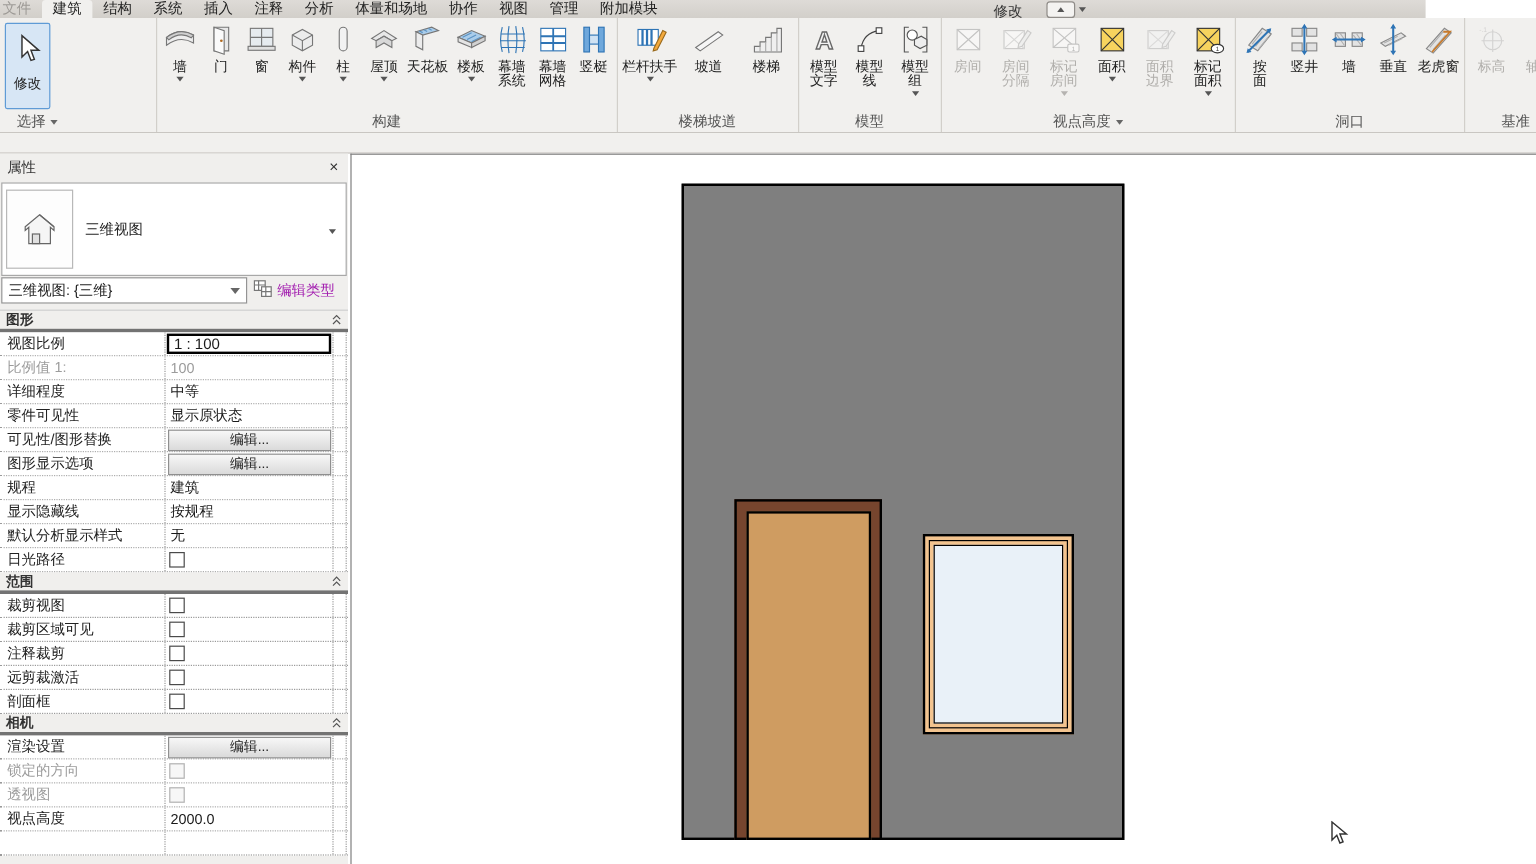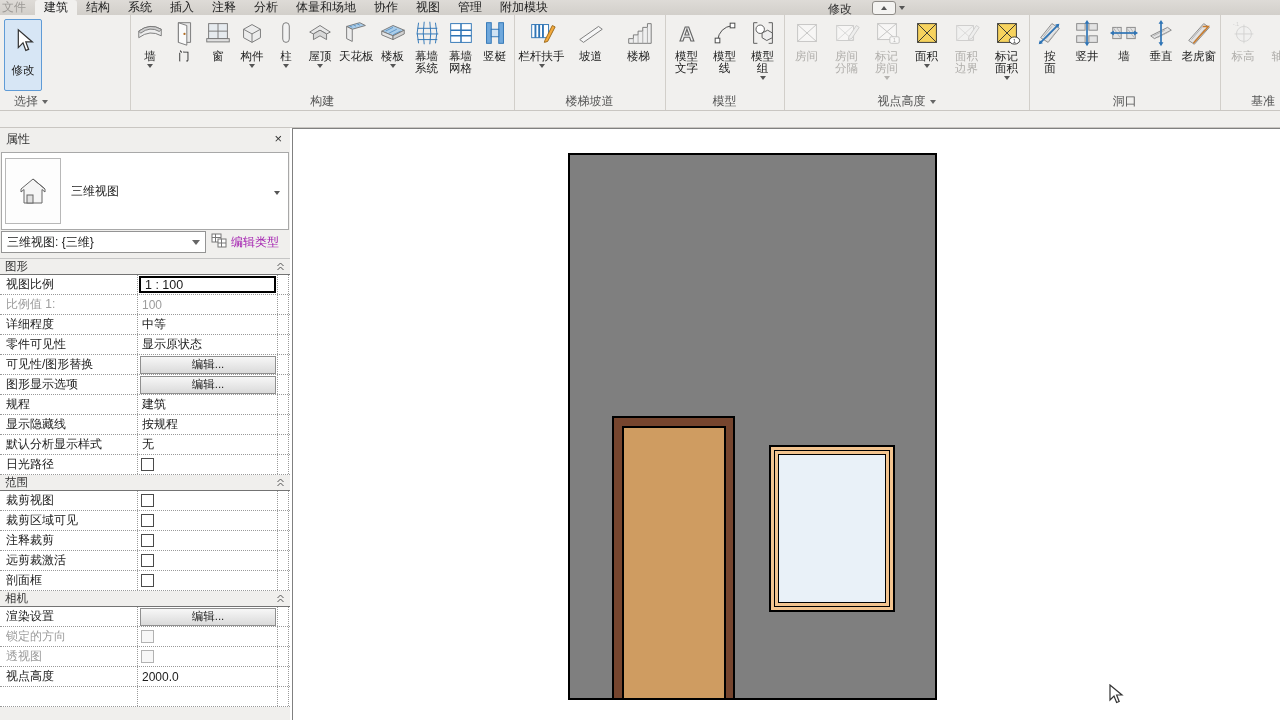--- a/index.html
+++ b/index.html
@@ -1,20 +1,20 @@
 <!DOCTYPE html>
 <html><head>
 <meta charset="utf-8">
 <style>
   html,body{margin:0;padding:0;}
   body{width:1280px;height:720px;overflow:hidden;font-family:"Liberation Sans",sans-serif;background:#fff;}
   #app{position:relative;width:1280px;height:720px;overflow:hidden;background:#fff;}
 
   
-  .tabbar{position:absolute;left:0;top:0;width:1280px;height:15px;background:linear-gradient(#dedbd7,#d2cfca);display:flex;align-items:flex-end;}
+  .tabbar{position:absolute;left:0;top:0;width:1188px;height:15px;background:linear-gradient(#dedbd7,#d2cfca);display:flex;align-items:flex-end;}
   .tabs{display:flex;align-items:flex-end;height:15px;}
   .tab{padding:1px 9px 1px 9px;font-size:12px;line-height:13px;color:#222;white-space:nowrap;cursor:default;}
   .tab.active{background:#f1f0ee;border-radius:3px 3px 0 0;}
   .tab.file-tab{margin-left:-7px;color:#9d9a96;}
   .tab-modify{position:absolute;left:828px;top:1px;font-size:12px;color:#333;}
   .collapse-btn{position:absolute;left:872px;top:1px;display:flex;align-items:center;gap:3px;}
   .collapse-box{width:22px;height:12px;border:1px solid #8f8c88;border-radius:3px;background:#f4f3f1;display:flex;align-items:center;justify-content:center;}
   .tri-up{width:0;height:0;border:3px solid transparent;border-bottom:4px solid #555;margin-top:-3px;}
   .tri-dn{width:0;height:0;border:3px solid transparent;border-top:4px solid #555;margin-bottom:-3px;}
 
@@ -49,21 +49,21 @@
   .pclose{margin-left:auto;font-size:13px;color:#333;line-height:12px;cursor:default;}
   .ptype{height:76px;background:#fff;border:1px solid #a8a8a8;display:flex;align-items:center;position:relative;margin:2px 1px 0 1px;}
   .phouse{width:54px;height:64px;margin-left:3px;border:1px solid #b8b8b8;background:#fdfdfd;display:flex;align-items:center;justify-content:center;}
   .ptype-label{font-size:12px;color:#222;margin-left:10px;}
   .ptype-dd{position:absolute;right:8px;top:36px;}
   .pinst{display:flex;height:22px;margin:1px 1px 0 1px;}
   .pcombo{flex:1;background:#fff;border:1px solid #949494;font-size:12px;color:#222;display:flex;align-items:center;padding:0 5px;position:relative;}
   .pcombo .chev{margin-left:auto;width:0;height:0;border:4px solid transparent;border-top:5px solid #666;margin-top:4px;}
   .pedit{width:78px;display:flex;align-items:center;gap:4px;font-size:12px;color:#a21caf;padding-left:5px;}
   .pgrid{margin-top:5px;background:#fff;border-top:1px solid #c5c5c5;}
-  .pgroup{height:15px;background:#f0efed;display:flex;align-items:center;padding:0 5px 0 5px;font-size:11.5px;font-weight:normal;color:#333;border-bottom:1px solid #737373;}
+  .pgroup{height:15px;background:#f0efed;display:flex;align-items:center;padding:0 5px 0 5px;font-size:11.5px;font-weight:bold;color:#333;border-bottom:3px solid #737373;}
   .pgroup .gchev{margin-left:auto;}
   .prow{display:flex;height:20px;border-bottom:1px dotted #9a9a9a;background:#fff;box-sizing:border-box;}
   .plab{width:138px;flex:none;font-size:12px;color:#222;display:flex;align-items:center;padding-left:6px;border-right:1px dotted #9a9a9a;box-sizing:border-box;white-space:nowrap;overflow:hidden;}
   .plab.dis{color:#9c9c9c;}
   .pval{width:140px;flex:none;display:flex;align-items:center;padding:0 1px;border-right:1px dotted #9a9a9a;box-sizing:border-box;font-size:12px;color:#1a1a1a;}
   .ptail{width:10px;flex:none;border-right:1px dotted #9a9a9a;}
   .ptext{padding-left:3px;}
   .ptext.dis{color:#9c9c9c;}
   .pinput{width:100%;height:17px;border:2px solid #000;background:#fff;display:flex;align-items:center;padding-left:4px;font-size:12.5px;box-sizing:border-box;}
   .pbtn{width:136px;height:16px;margin-left:1px;border:1px solid #8f8f8f;background:linear-gradient(#f7f7f7,#dadada);font-size:11.5px;color:#222;display:flex;align-items:center;justify-content:center;}

